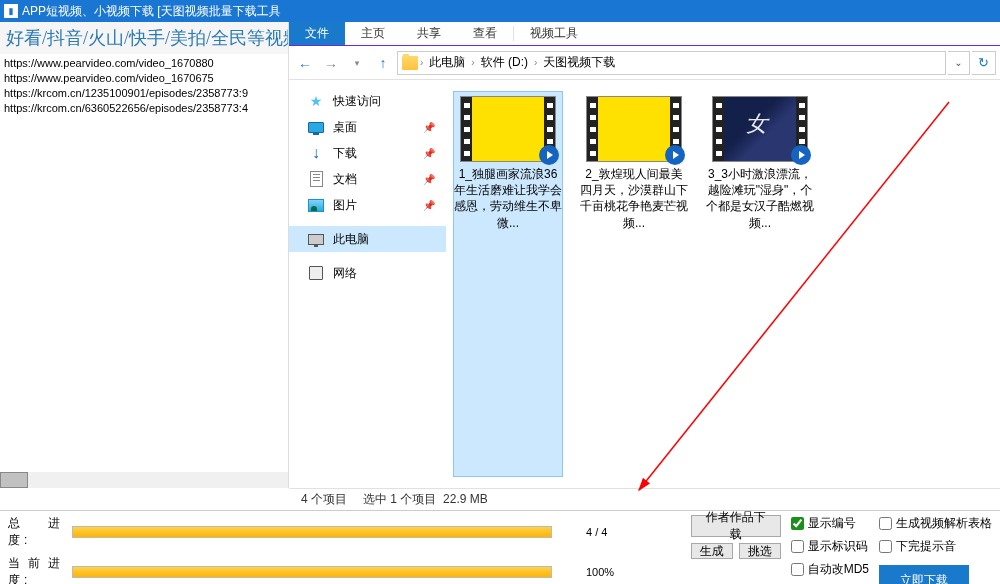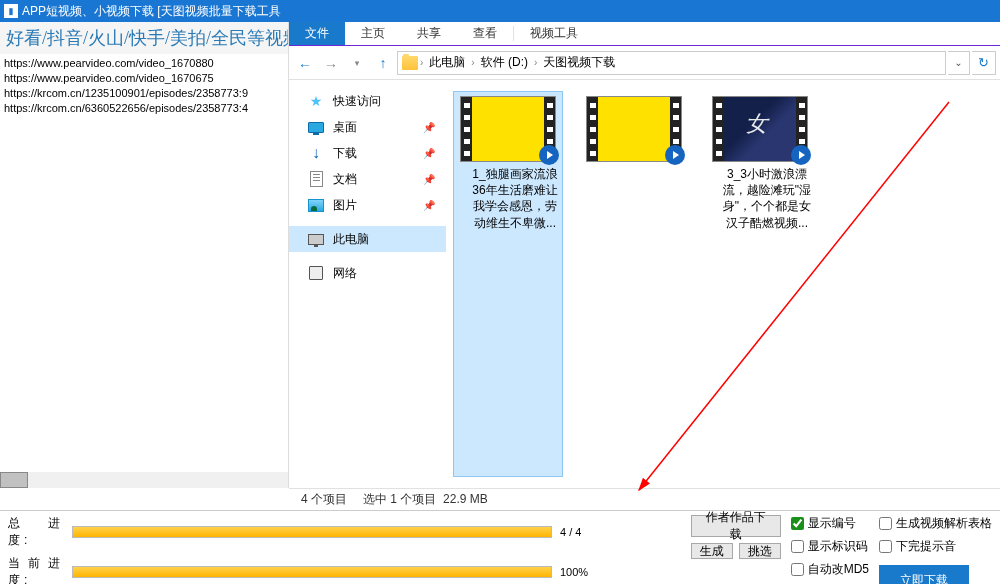--- a/index.html
+++ b/index.html
@@ -62,32 +62,32 @@
 .sprocket i { width:6px; height:5px; background:#fff; margin:0 auto; }
 .frame { flex:1; background:#ffe100; }
 .frame.img3 { background: linear-gradient(135deg,#13204a 40%,#2a3670 60%); position:relative;}
 .frame.img3::after{ content:'女'; position:absolute; color:#fff; font-size:22px; left:30%; top:18%; font-style:italic; opacity:0.9;}
 .frame.img4 { background: linear-gradient(#f3e9de,#e4d4c4); position:relative; }
 .frame.img4::before{ content:''; position:absolute; left:6px; top:8px; width:26px; height:44px; background:#d8b89a; border-radius:50% 50% 40% 40%; }
 .frame.img4::after{ content:''; position:absolute; left:38px; top:10px; width:2px; height:40px; background:#555; }
 .frame.img4 .micball{ position:absolute; left:34px; top:4px; width:10px; height:10px; background:#333; border-radius:50%;}
 .play-badge { position:absolute; right:-4px; bottom:-4px; width:20px; height:20px; background:#1565c0; border-radius:50%; display:flex; align-items:center; justify-content:center;}
 .play-badge::before { content:''; width:0; height:0; border-left:6px solid #fff; border-top:4px solid transparent; border-bottom:4px solid transparent; margin-left:2px;}
-.file-name { margin-top: 4px; width: 100%; line-height: 1.35; max-height: 66px; overflow: hidden; padding-left: 14px; }
+.file-name { margin-top: 4px; width: 100%; line-height: 1.35; max-height: 66px; overflow: hidden; }
 
 .statusbar { height: 22px; border-top: 1px solid #e1e1e1; display: flex; align-items: center; padding: 0 12px; gap: 16px; font-size: 12px; color: #333; margin-left: 289px; }
 
 .bottom { height: 96px; border-top: 1px solid #ccc; padding: 4px 8px 0; display: flex; flex-direction: column; gap: 6px; font-size: 12px; position: relative; }
 .row { display: flex; align-items: center; gap: 8px; }
 .label-col { width: 56px; letter-spacing: 4px; text-align: justify; }
 .pbar { height: 12px; background: #eaeaea; border: 1px solid #bbb; position: relative; }
 .pbar .fill { height: 100%; background: linear-gradient(#ffd24a,#ffb400); }
 .pbar.p1 { width: 480px; }
 .pbar.p2 { width: 480px; }
-.pct { font-size: 11px; }
+.pct { font-size: 11px; margin-left: 26px; }
 .btn { height: 24px; padding: 0 10px; background: #e8e8e8; border: 1px solid #a8a8a8; display: inline-flex; align-items: center; justify-content: center; font-size: 12px; }
 .btn.small { height: 16px; padding: 0 8px; }
 .btn.big { height: 30px; width: 90px; background: #1979ca; color: #fff; border-color: #1979ca; }
 .chk { display: inline-flex; align-items: center; gap: 4px; }
 .chk input { width: 13px; height: 13px; accent-color: #1a8f1a; }
 .chk.checked input { accent-color: #1a8f1a; }
 
 .right-block { position: absolute; right: 8px; top: 4px; display: flex; align-items: flex-start; gap: 10px; }
 .col-chk { display: flex; flex-direction: column; gap: 6px; }
 .action-col { display:flex; flex-direction: column; align-items:flex-end; gap:6px;}
@@ -226,20 +226,21 @@
               <div class="frame"></div>
               <div class="sprocket">
                 <i></i>
                 <i></i>
                 <i></i>
                 <i></i>
                 <i></i>
               </div>
               <div class="play-badge"></div>
             </div>
+          <div class="file-name">2_敦煌现人间最美四月天，沙漠群山下千亩桃花争艳麦芒视频...</div>
         </div>
         <div class="file-item">
           <div class="thumb">
               <div class="sprocket">
                 <i></i>
                 <i></i>
                 <i></i>
                 <i></i>
                 <i></i>
               </div>

